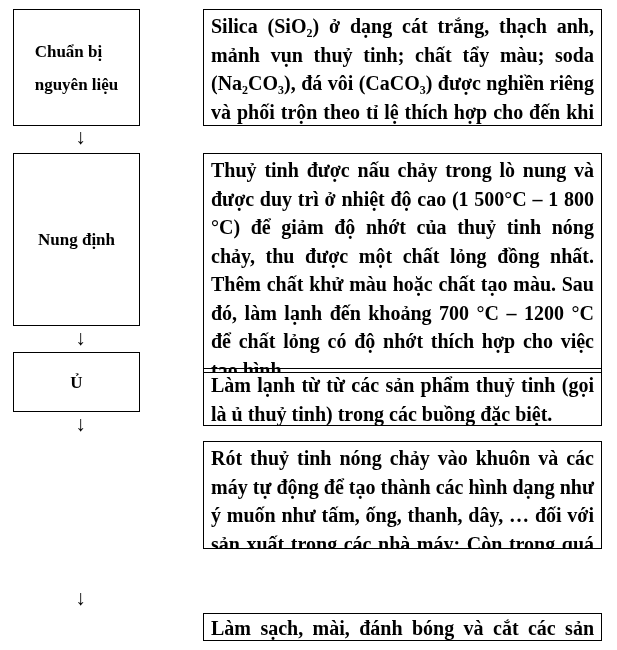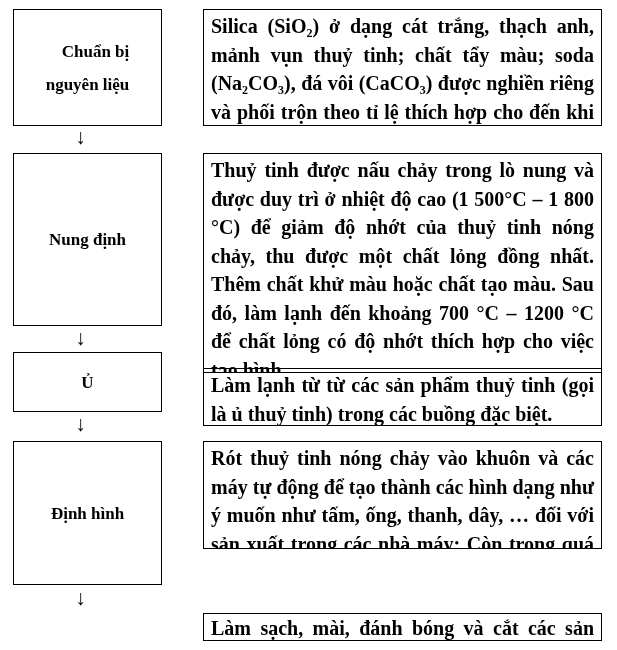--- a/index.html
+++ b/index.html
@@ -12,27 +12,27 @@
     width: 617px;
     height: 650px;
     background: #ffffff;
     font-family: "Liberation Serif", "DejaVu Serif", serif;
     color: #000000;
     overflow: hidden;
   }
   .stage-box {
     position: absolute;
     left: 13px;
-    width: 149px;
+    width: 127px;
     border: 1.5px solid #000000;
     box-sizing: border-box;
     display: flex;
     align-items: center;
     justify-content: center;
-    text-align: right;
+    text-align: left;
   }
   .stage-label {
     font-weight: bold;
     font-size: 17px;
     line-height: 33px;
     white-space: pre-line;
   }
   .desc-box {
     position: absolute;
     left: 203px;
@@ -87,23 +87,20 @@
 
   <div class="stage-box" style="top:352px;height:60px;">
     <span class="stage-label">Ủ</span>
   </div>
   <div class="desc-box" style="top:368px;height:58px;">
     <p class="desc-text">Làm lạnh từ từ các sản phẩm thuỷ tinh (gọi là ủ thuỷ tinh) trong các buồng đặc biệt.</p>
   </div>
 
   <div class="arrow" style="top:414px;">↓</div>
 
-  <div class="stage-box" style="top:441px;height:144px;">
-    <span class="stage-label">Định hình</span>
-  </div>
   <div class="desc-box" style="top:441px;height:108px;">
     <p class="desc-text">Rót thuỷ tinh nóng chảy vào khuôn và các máy tự động để tạo thành các hình dạng như ý muốn như tấm, ống, thanh, dây, … đối với sản xuất trong các nhà máy; Còn trong quá trình sản xuất thủ công, để định hình sản phẩm thợ thủ công thường dùng phương pháp thổi.</p>
   </div>
 
   <div class="arrow" style="top:588px;">↓</div>
 
   <div class="stage-box" style="top:613px;height:30px;margin-top:40px;">
     <span class="stage-label" style="line-height:1.2;">Hoàn thiện</span>
   </div>
   <div class="desc-box" style="top:613px;height:28px;padding-top:0;">

